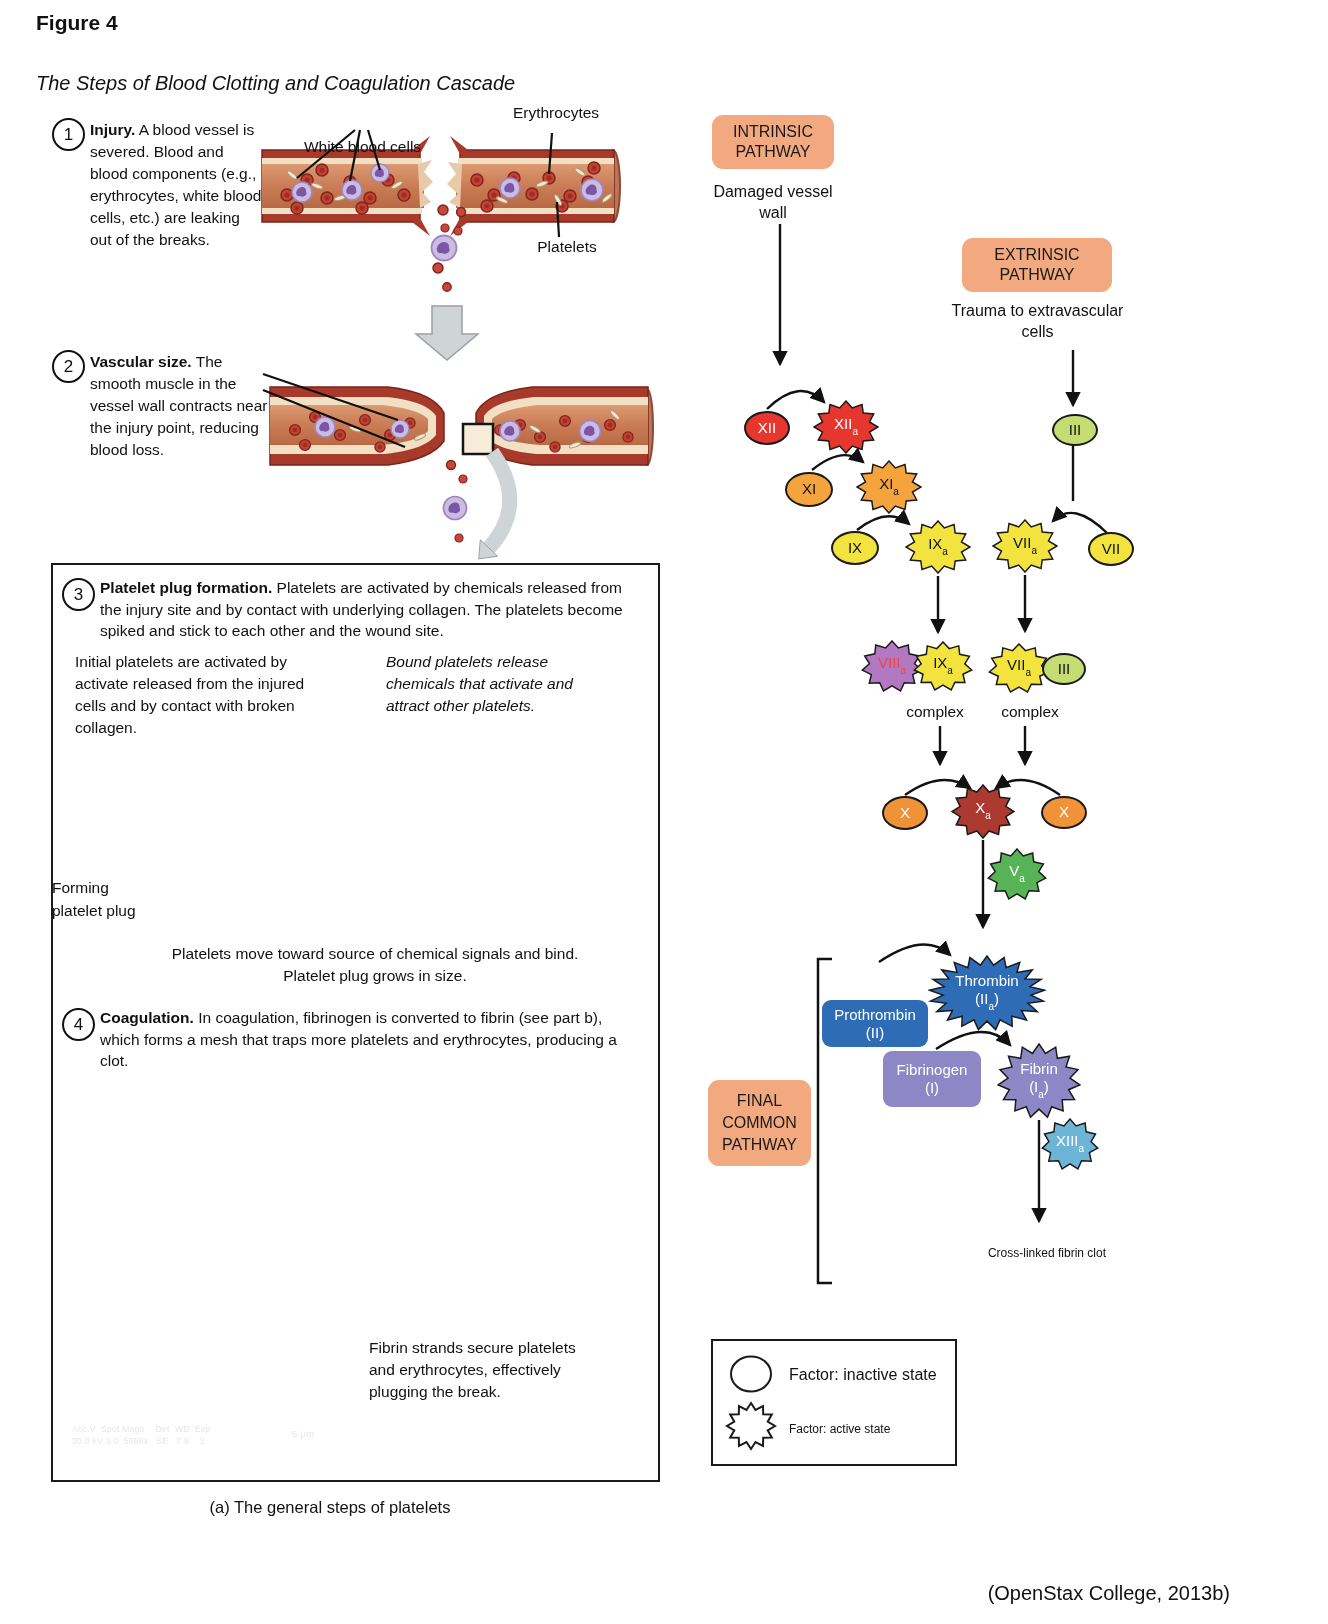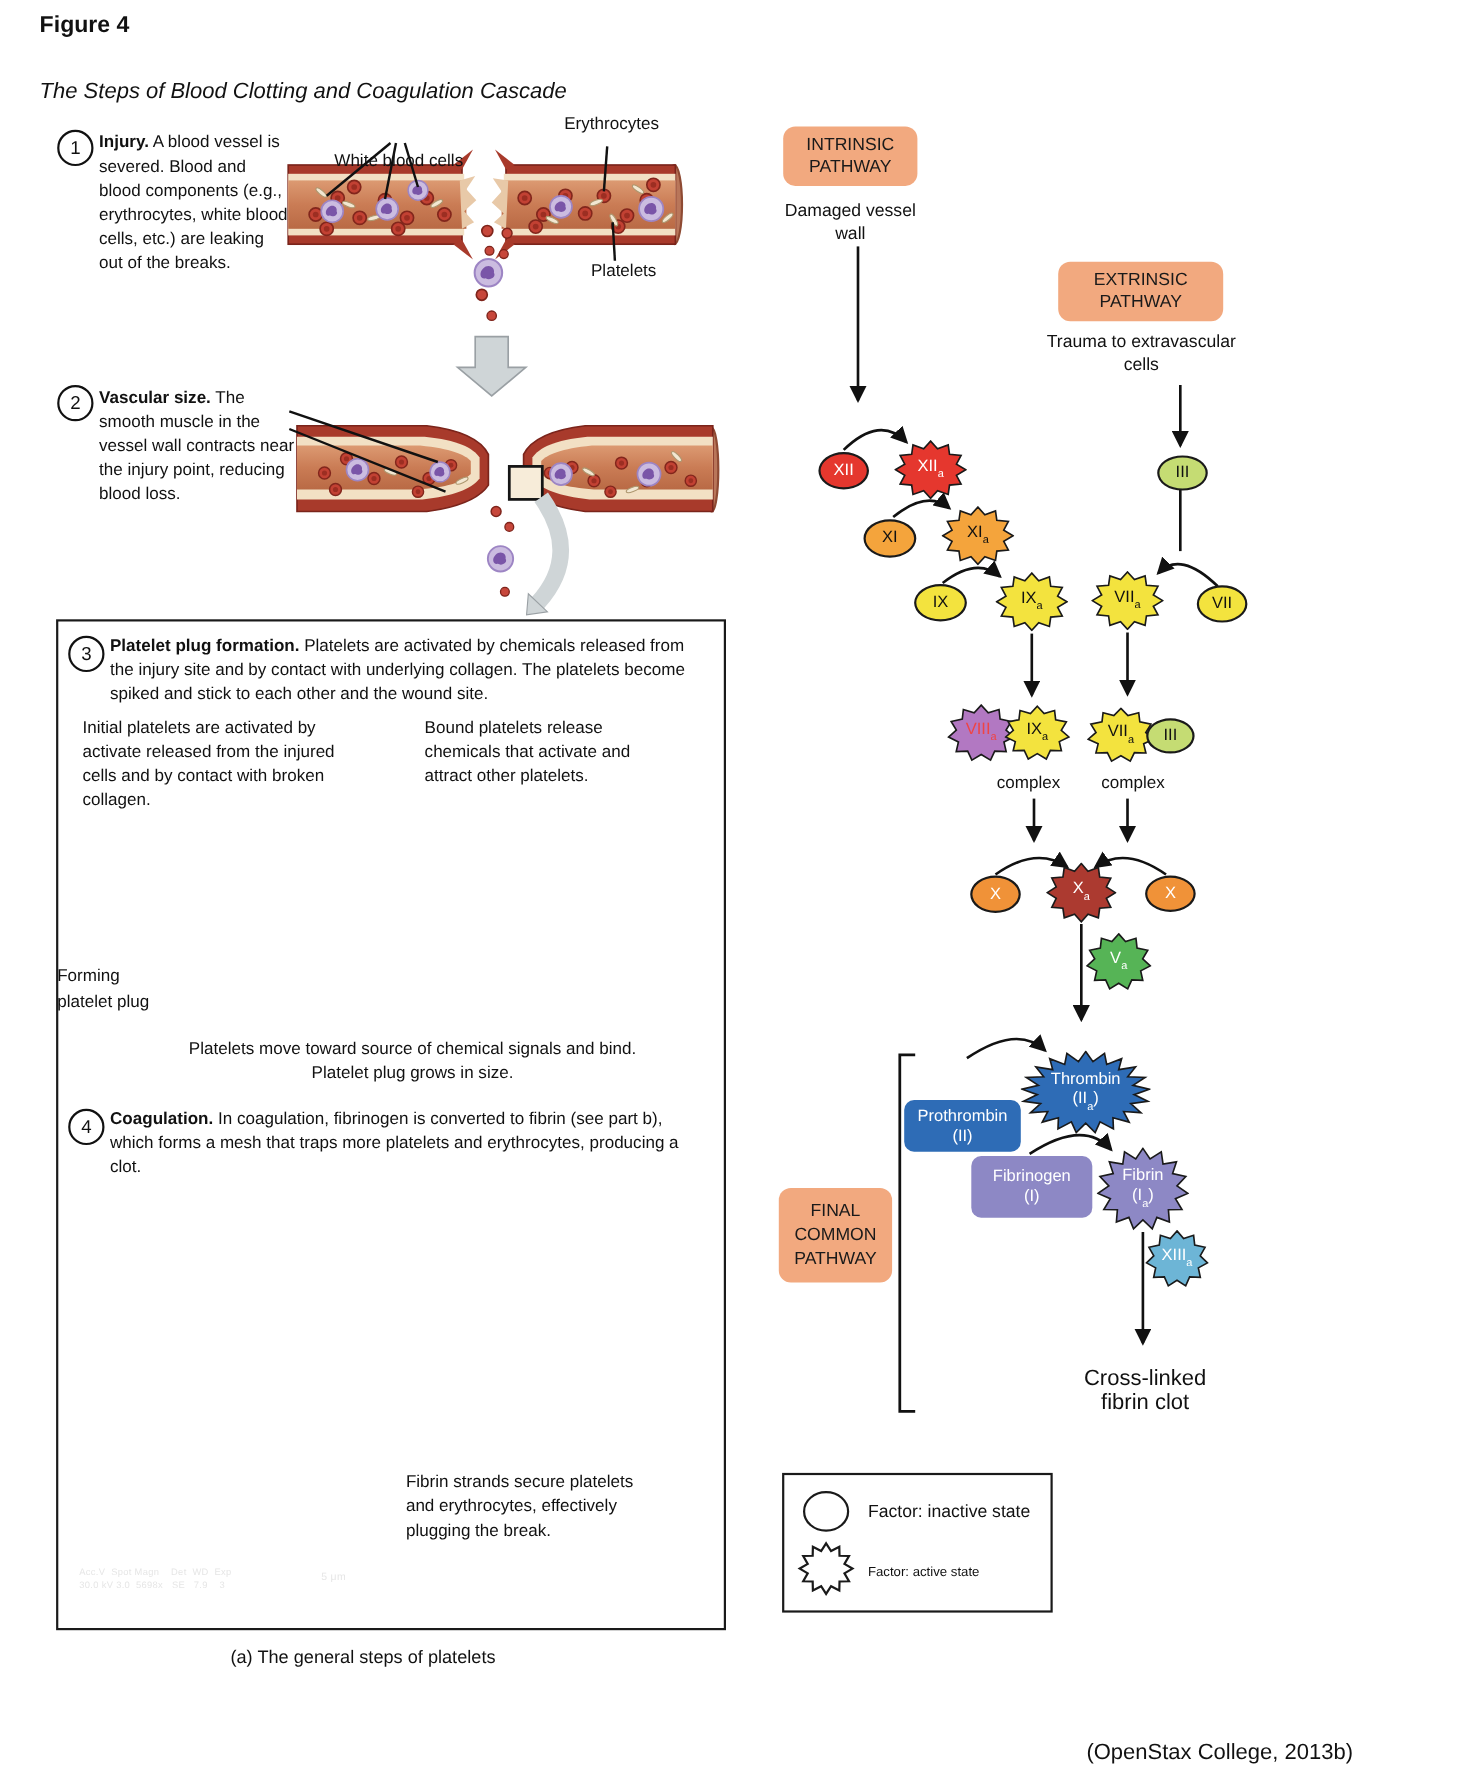--- a/index.html
+++ b/index.html
@@ -381,21 +381,21 @@
 
 <div id="bigbox"></div>
 
 <div class="stepnum" style="left:62px;top:578px;">3</div>
 <div class="t" style="left:100px;top:577px;width:532px;line-height:21.5px;">
   <span class="b">Platelet plug formation.</span>
   <span>Platelets are activated by chemicals released from the injury site and by contact with underlying collagen. The platelets become spiked and stick to each other and the wound site.</span>
 </div>
 
 <div class="t" style="left:75px;top:651px;width:252px;">Initial platelets are activated by activate released from the injured cells and by contact with broken collagen.</div>
-<div class="t" style="left:386px;top:651px;width:205px;">Bound platelets release chemicals that activate and attract other platelets.</div>
+<div class="t" style="left:386px;top:651px;width:205px;font-style:italic;">Bound platelets release chemicals that activate and attract other platelets.</div>
 
 <div class="t" style="left:52px;top:876px;width:88px;line-height:23px;">Forming platelet plug</div>
 
 <div class="t ctr" style="left:165px;top:943px;width:420px;">Platelets move toward source of chemical signals and bind. Platelet plug grows in size.</div>
 
 <div class="stepnum" style="left:62px;top:1008px;">4</div>
 <div class="t" style="left:100px;top:1007px;width:528px;line-height:21.5px;">
   <span class="b">Coagulation.</span>
   <span>In coagulation, fibrinogen is converted to fibrin (see part b), which forms a mesh that traps more platelets and erythrocytes, producing a clot.</span>
 </div>
@@ -412,21 +412,21 @@
 <div class="t ctr" style="left:703px;top:181px;width:140px;font-size:16px;line-height:21px;">Damaged vessel wall</div>
 
 <div class="pbox" style="left: 962px; top: 238px; width: 150px; height: 54px; background: rgb(242, 169, 127);">EXTRINSIC PATHWAY</div>
 <div class="t ctr" style="left:945px;top:300px;width:185px;font-size:16px;line-height:21px;">Trauma to extravascular cells</div>
 
 <div class="t ctr" style="left:895px;top:701px;width:80px;font-size:15.5px;">complex</div>
 <div class="t ctr" style="left:990px;top:701px;width:80px;font-size:15.5px;">complex</div>
 
 <div class="pbox" style="left: 708px; top: 1080px; width: 103px; height: 86px; line-height: 22px; background: rgb(242, 169, 127);">FINAL COMMON PATHWAY</div>
 
-<div class="t ctr" style="left:976px;top:1242px;width:130px;font-size:20px;">Cross-linked fibrin clot</div>
+<div class="t ctr" style="left:976px;top:1242px;width:130px;font-size:12px;text-align:right;">Cross-linked fibrin clot</div>
 
 <div id="legendbox"></div>
 <div class="t" style="left:789px;top:1364px;font-size:16px;">Factor: inactive state</div>
 <div class="t" style="left:789px;top:1418px;font-size:12px;">Factor: active state</div>
 
 
 <div class="t" style="left:880px;top:1582px;width:350px;font-size:20px;text-align:right;">(OpenStax College, 2013b)</div>
 
 <div id="factors">
       <div class="factor oval" style="left: 744px; top: 411px; width: 42px; height: 30px; background: rgb(229, 55, 46);">
@@ -509,21 +509,21 @@
       </div>
       <div class="factor rect" style="left: 822px; top: 964px; width: 106px; height: 47px; background: rgb(46, 108, 182); margin-top: 36px;">
         <span class="flabel" style="color: rgb(255, 255, 255);">Prothrombin<br>(II)</span>
       </div>
       <div class="factor burst" style="left: 928px; top: 955px; width: 118px; height: 76px;">
         <svg class="bsvg" viewBox="0 0 118 76">
           <polygon points="59.0,1.0 65.6,10.2 76.1,2.6 78.1,12.7 91.7,7.4 89.0,17.4 104.3,14.9 97.2,23.9 113.0,24.5 102.0,31.7 116.8,35.2 103.0,40.1 115.5,46.2 100.0,48.3 109.2,56.5 93.5,55.5 98.5,65.1 83.8,61.2 84.2,71.3 72.0,64.9 67.6,74.6 59.0,66.1 50.4,74.6 46.0,64.9 33.8,71.3 34.2,61.2 19.5,65.1 24.5,55.5 8.8,56.5 18.0,48.3 2.5,46.2 15.0,40.1 1.2,35.2 16.0,31.7 5.0,24.5 20.8,23.9 13.7,14.9 29.0,17.4 26.3,7.4 39.9,12.7 41.9,2.6 52.4,10.2" fill="#2e6cb6" stroke="#1a1a1a" stroke-width="1.5"></polygon>
         </svg>
         <span class="flabel" style="color: rgb(255, 255, 255);">Thrombin<br>(II<sub>a</sub>)</span>
       </div>
-      <div class="factor rect" style="left: 883px; top: 1051px; width: 110px; height: 56px; background: rgb(141, 136, 197);">
+      <div class="factor rect" style="left: 883px; top: 1051px; width: 98px; height: 56px; background: rgb(141, 136, 197);">
         <span class="flabel" style="color: rgb(255, 255, 255);">Fibrinogen<br>(I)</span>
       </div>
       <div class="factor burst" style="left: 997px; top: 1043px; width: 84px; height: 76px;">
         <svg class="bsvg" viewBox="0 0 84 76">
           <polygon points="42.0,1.0 48.5,10.5 58.7,4.2 60.3,15.3 72.5,13.2 69.0,23.9 81.0,26.6 73.0,35.1 82.8,41.9 71.6,46.7 77.5,56.5 65.2,56.8 66.1,67.9 54.7,63.7 50.5,74.2 42.0,66.1 33.5,74.2 29.3,63.7 17.9,67.9 18.8,56.8 6.5,56.5 12.4,46.7 1.2,41.9 11.0,35.1 3.0,26.6 15.0,23.9 11.5,13.2 23.7,15.3 25.3,4.2 35.5,10.5" fill="#8d88c5" stroke="#1a1a1a" stroke-width="1.5"></polygon>
         </svg>
         <span class="flabel" style="color: rgb(255, 255, 255);">Fibrin<br>(I<sub>a</sub>)</span>
       </div>
       <div class="factor burst" style="left: 1041px; top: 1117.5px; width: 58px; height: 53px;">
         <svg class="bsvg" viewBox="0 0 58 53">

